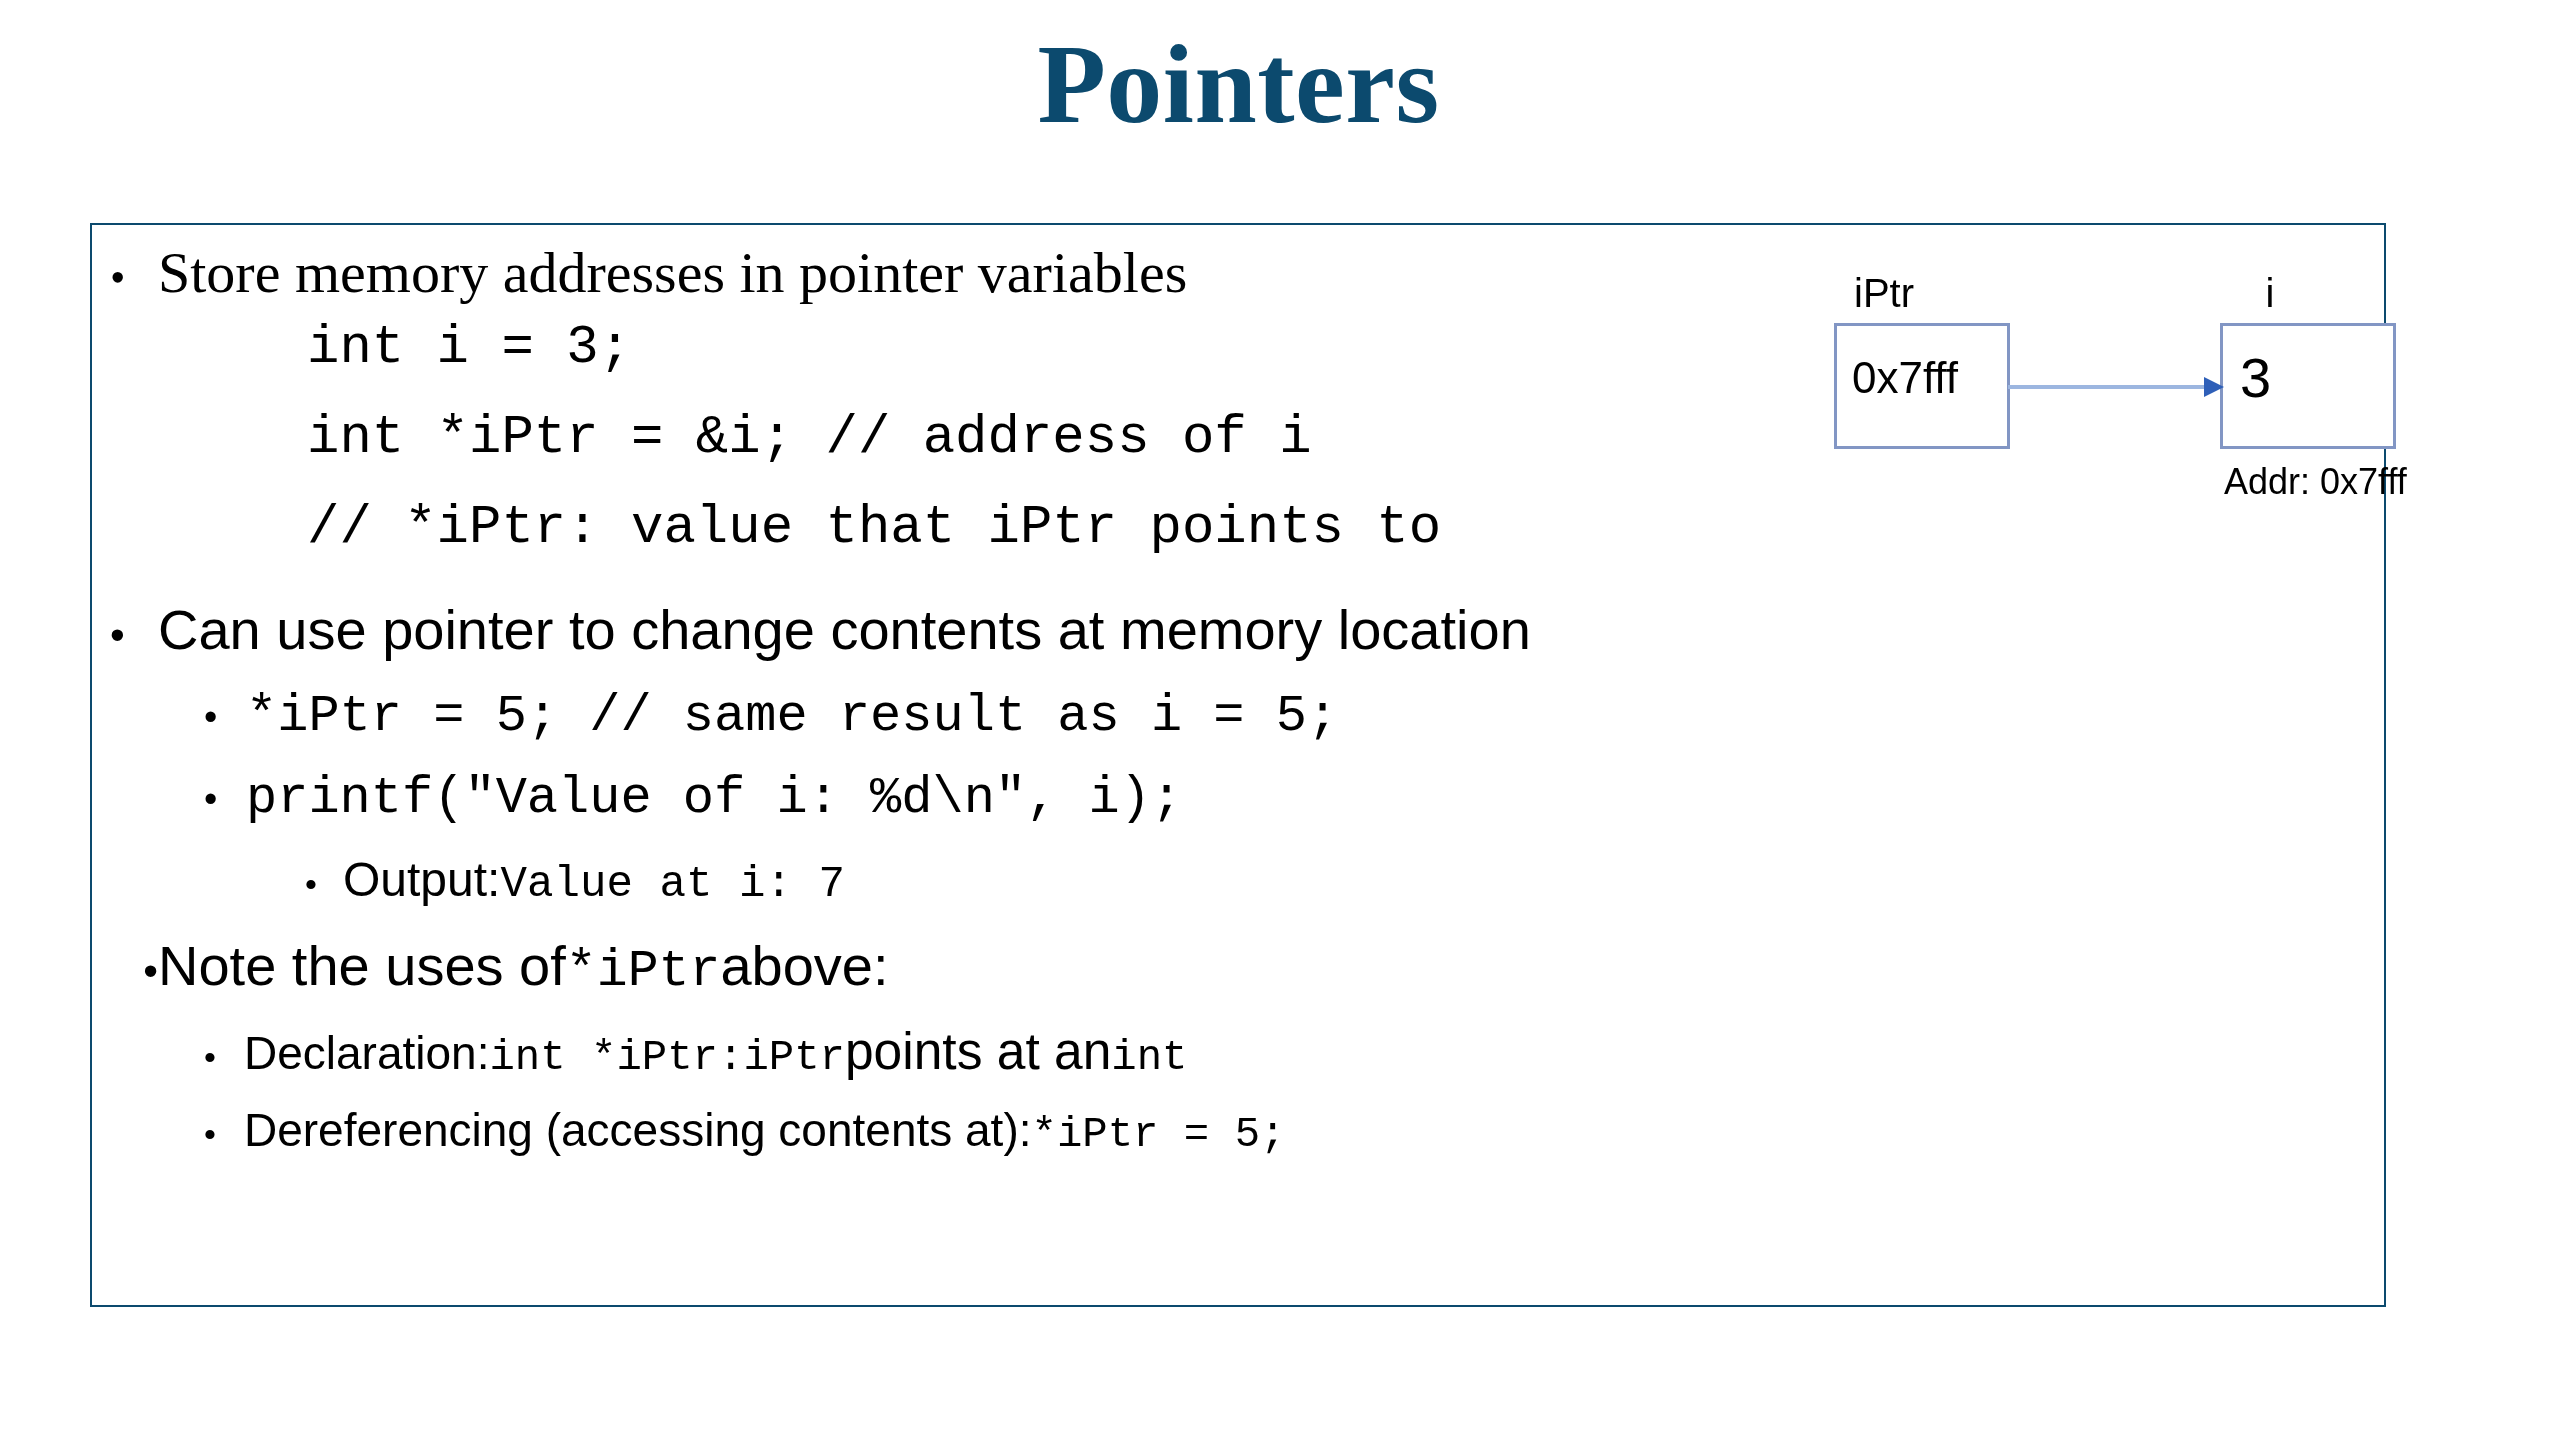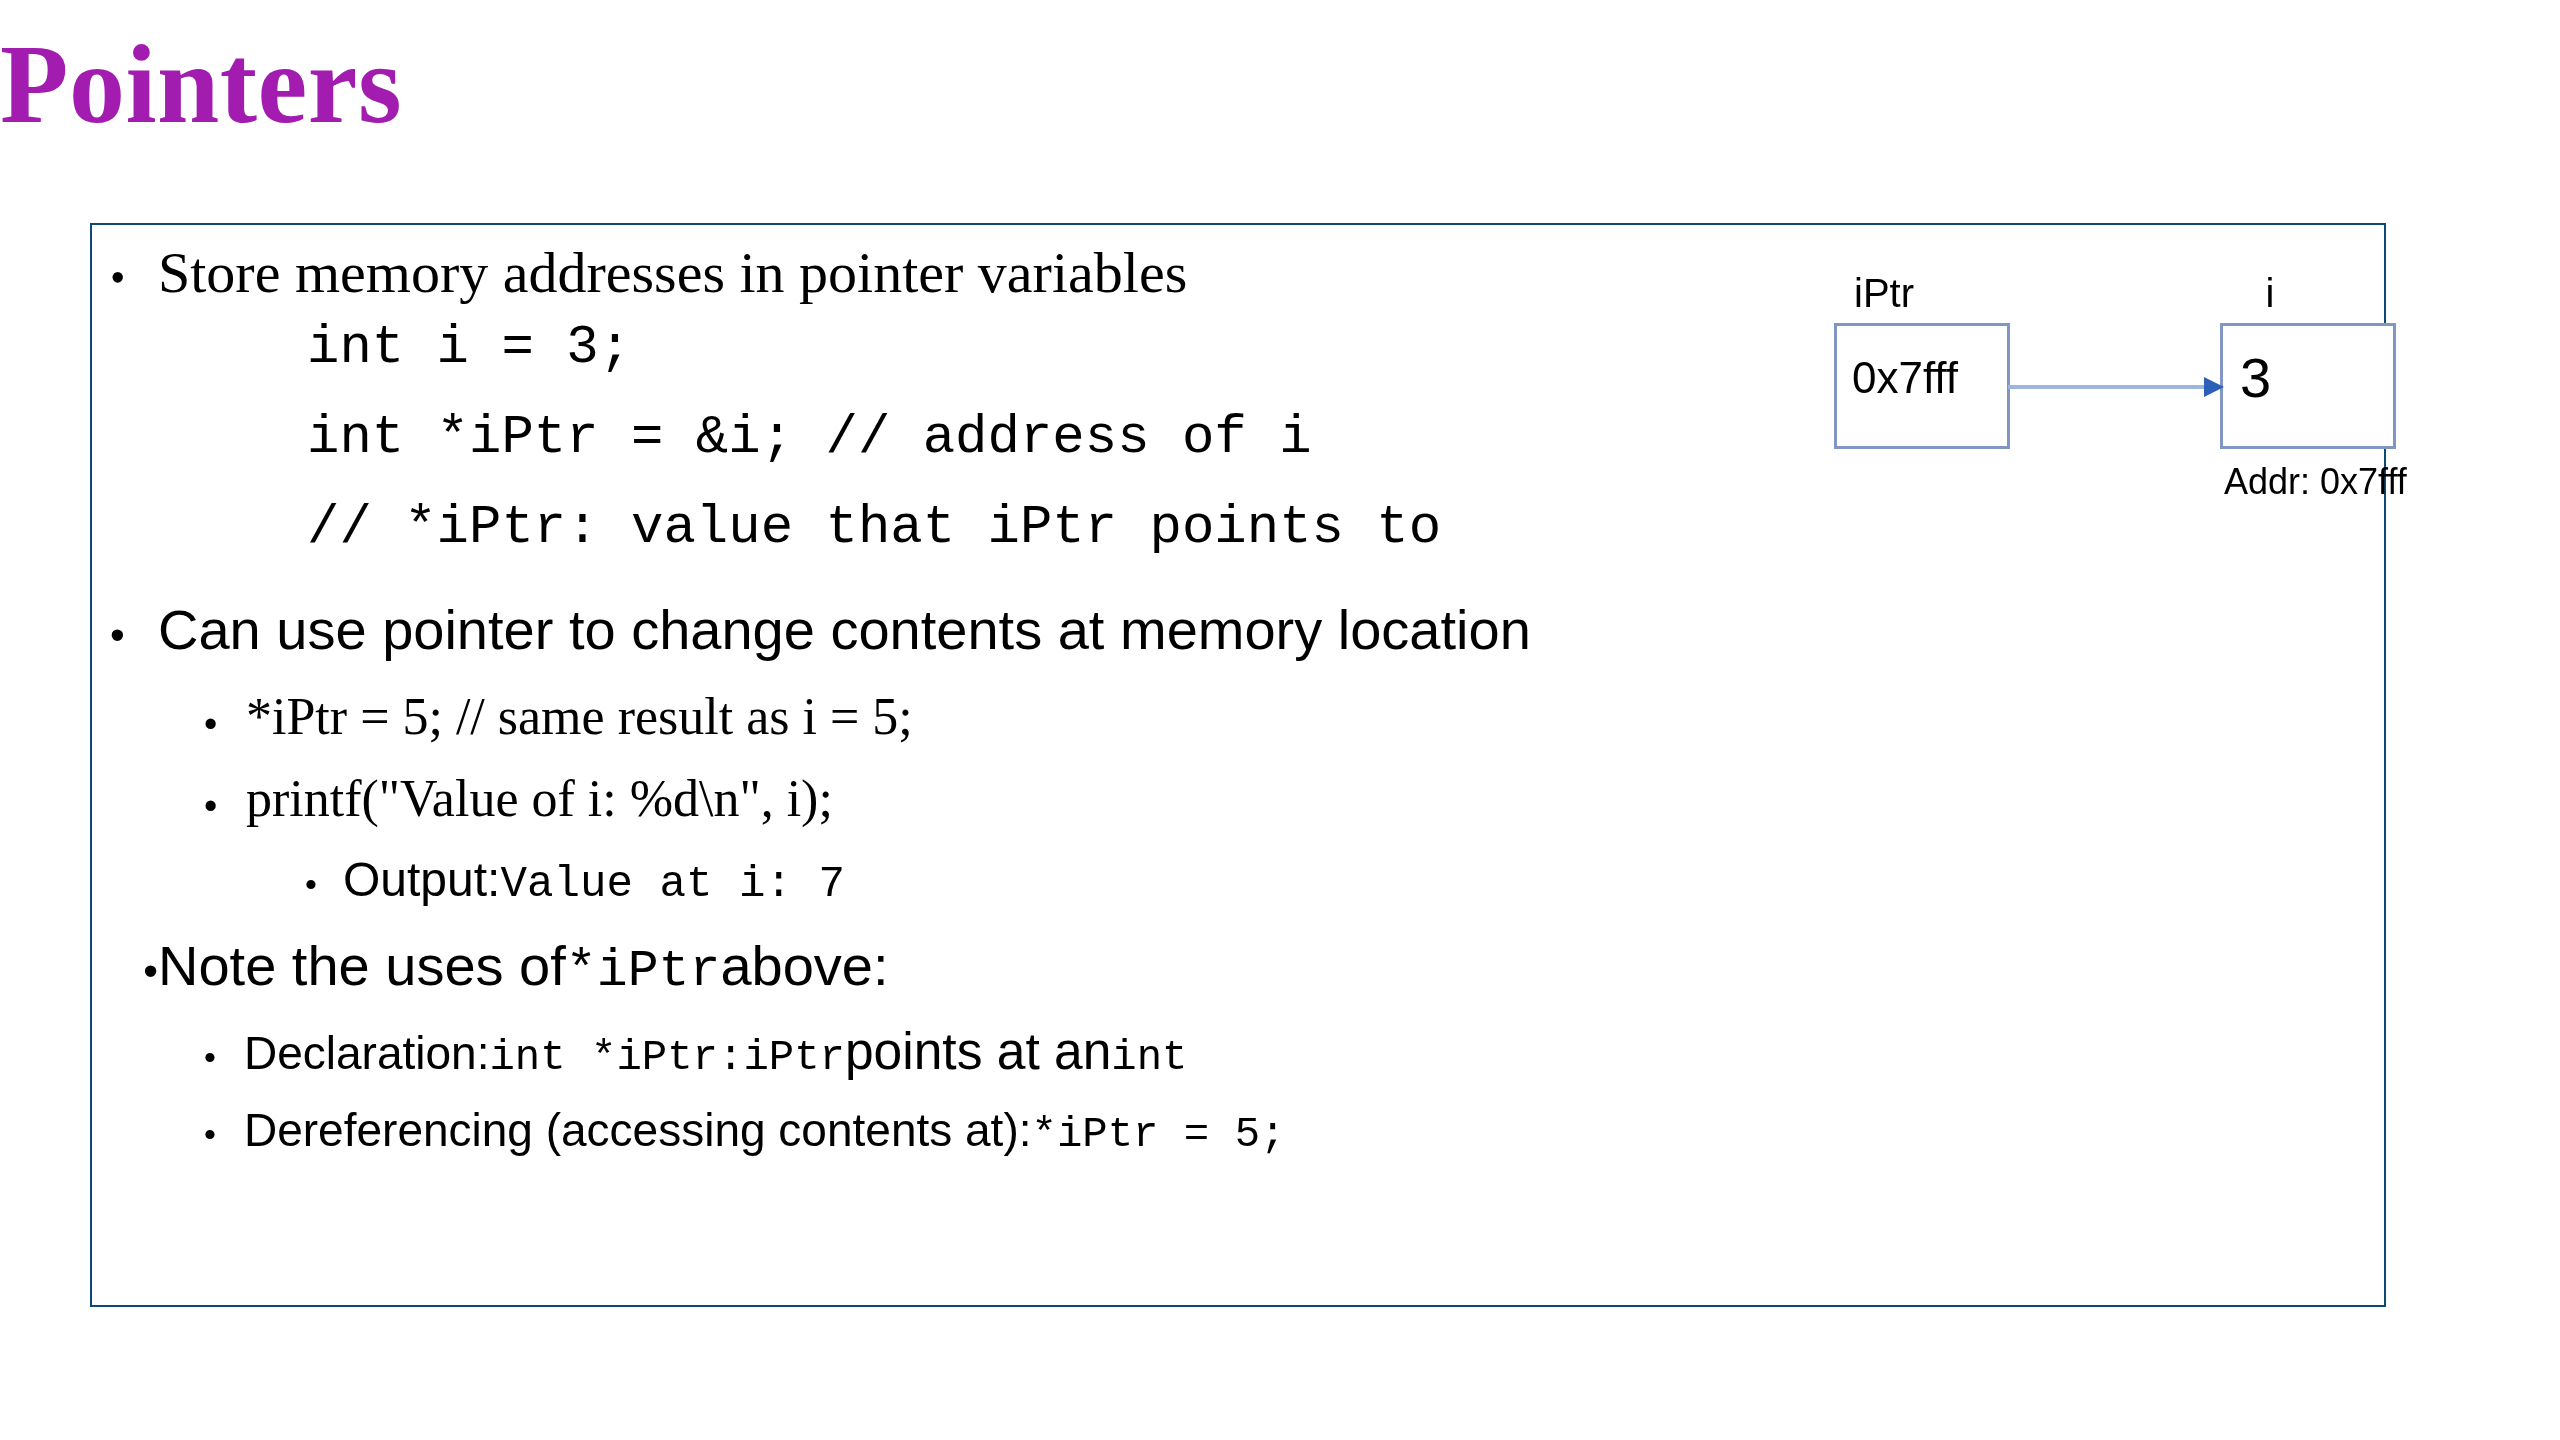--- a/index.html
+++ b/index.html
@@ -16,25 +16,26 @@
     color: #000000;
     overflow: hidden;
   }
 
   
   #slide-title {
     position: absolute;
     top: 26px;
     left: 0;
     width: 2477px;
+    text-align: center;
     font-family: "Liberation Serif", serif;
     font-weight: bold;
     font-size: 112px;
     line-height: 1.05;
-    color: #a21caf;
+    color: #0c4a6e;
     letter-spacing: 0.5px;
   }
 
   
   #content-box {
     position: absolute;
     left: 90px;
     top: 223px;
     width: 2296px;
     height: 1084px;
@@ -66,21 +67,21 @@
     white-space: nowrap;
   }
   .dot {
     display: inline-block;
     flex: none;
   }
   .dot::before { content: "\2022"; }
 
   .serif  { font-family: "Liberation Serif", serif; }
   .sans   { font-family: "Liberation Sans", sans-serif; }
-  .mono   { font-family: Liberation Serif, serif; align-items: flex-end; }
+  .mono   { font-family: Liberation Mono, monospace; }
 
   
   #b-store        { top: 14px; font-size: 58px; }
   #b-store .dot   { width: 48px; font-size: 44px; }
 
   
   .codeline {
     position: absolute;
     left: 215px;
     font-family: "Liberation Mono", monospace;

